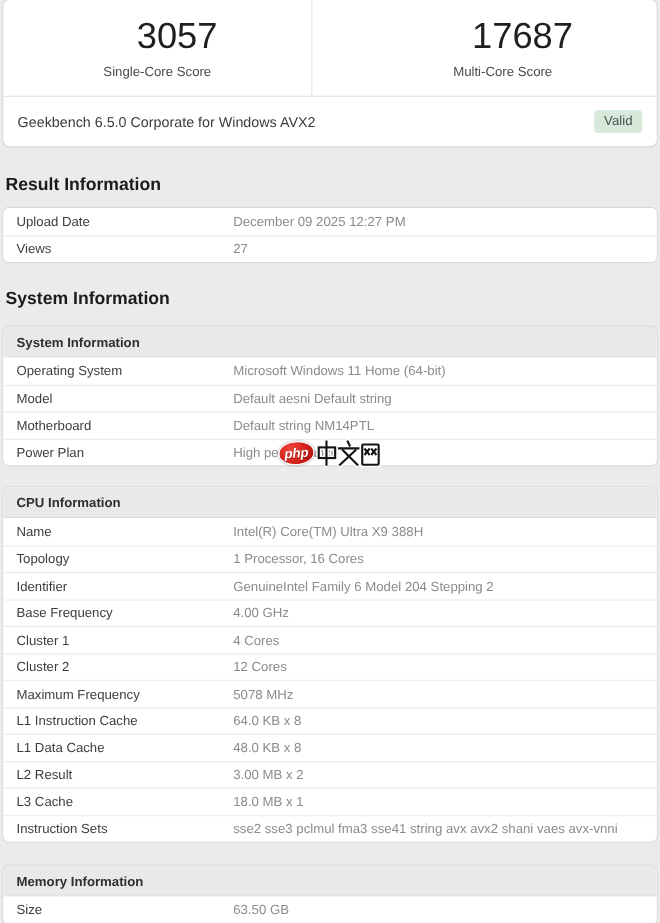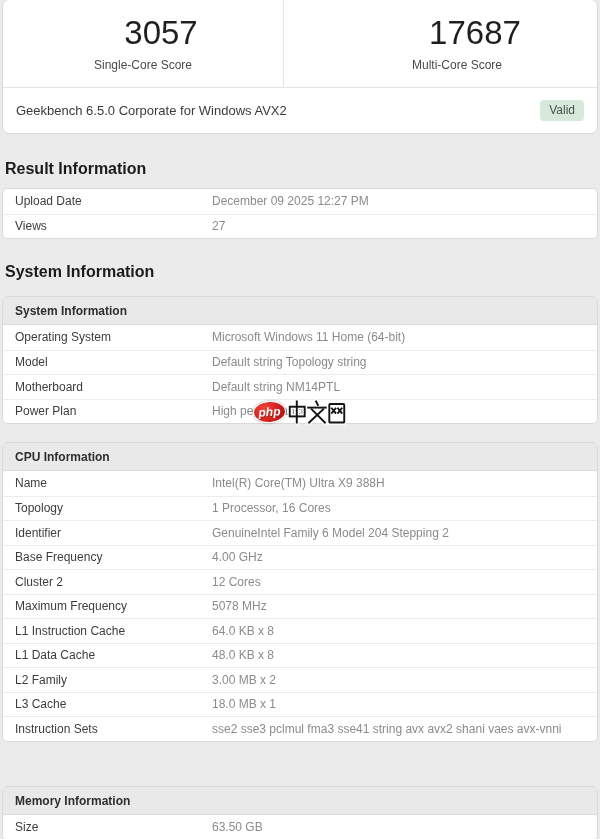--- a/index.html
+++ b/index.html
@@ -114,21 +114,21 @@
 
   <div class="card" style="top:296px;">
     <div class="card-header">System Information</div>
     <div>
         <div class="trow">
           <div class="tlabel">Operating System</div>
           <div class="tvalue">Microsoft Windows 11 Home (64-bit)</div>
         </div>
         <div class="trow">
           <div class="tlabel">Model</div>
-          <div class="tvalue">Default string Topology string</div>
+          <div class="tvalue">Default aesni Default string</div>
         </div>
         <div class="trow">
           <div class="tlabel">Motherboard</div>
           <div class="tvalue">Default string NM14PTL</div>
         </div>
         <div class="trow">
           <div class="tlabel">Power Plan</div>
           <div class="tvalue">High performance</div>
         </div>
       </div>
@@ -147,37 +147,41 @@
         </div>
         <div class="trow">
           <div class="tlabel">Identifier</div>
           <div class="tvalue">GenuineIntel Family 6 Model 204 Stepping 2</div>
         </div>
         <div class="trow">
           <div class="tlabel">Base Frequency</div>
           <div class="tvalue">4.00 GHz</div>
         </div>
         <div class="trow">
+          <div class="tlabel">Cluster 1</div>
+          <div class="tvalue">4 Cores</div>
+        </div>
+        <div class="trow">
           <div class="tlabel">Cluster 2</div>
           <div class="tvalue">12 Cores</div>
         </div>
         <div class="trow">
           <div class="tlabel">Maximum Frequency</div>
           <div class="tvalue">5078 MHz</div>
         </div>
         <div class="trow">
           <div class="tlabel">L1 Instruction Cache</div>
           <div class="tvalue">64.0 KB x 8</div>
         </div>
         <div class="trow">
           <div class="tlabel">L1 Data Cache</div>
           <div class="tvalue">48.0 KB x 8</div>
         </div>
         <div class="trow">
-          <div class="tlabel">L2 Family</div>
+          <div class="tlabel">L2 Result</div>
           <div class="tvalue">3.00 MB x 2</div>
         </div>
         <div class="trow">
           <div class="tlabel">L3 Cache</div>
           <div class="tvalue">18.0 MB x 1</div>
         </div>
         <div class="trow">
           <div class="tlabel">Instruction Sets</div>
           <div class="tvalue">sse2 sse3 pclmul fma3 sse41 string avx avx2 shani vaes avx-vnni</div>
         </div>

